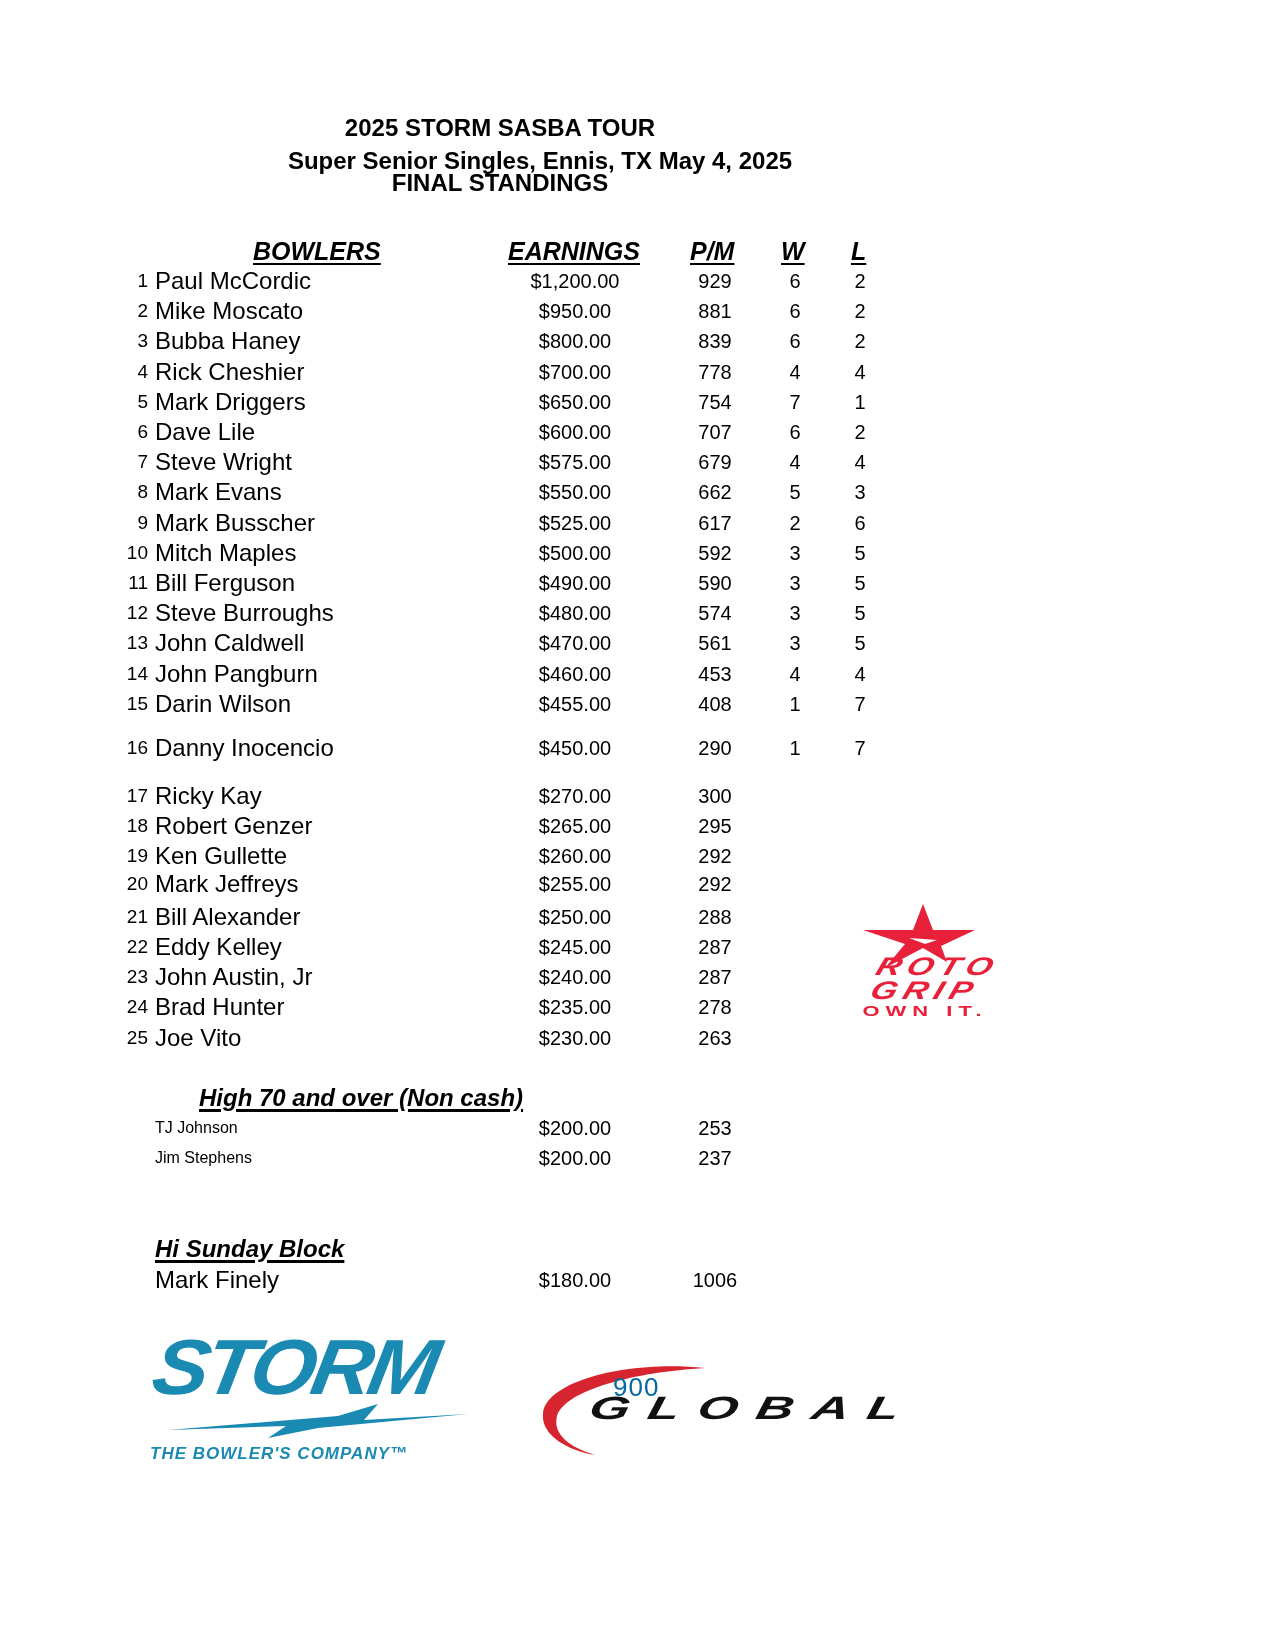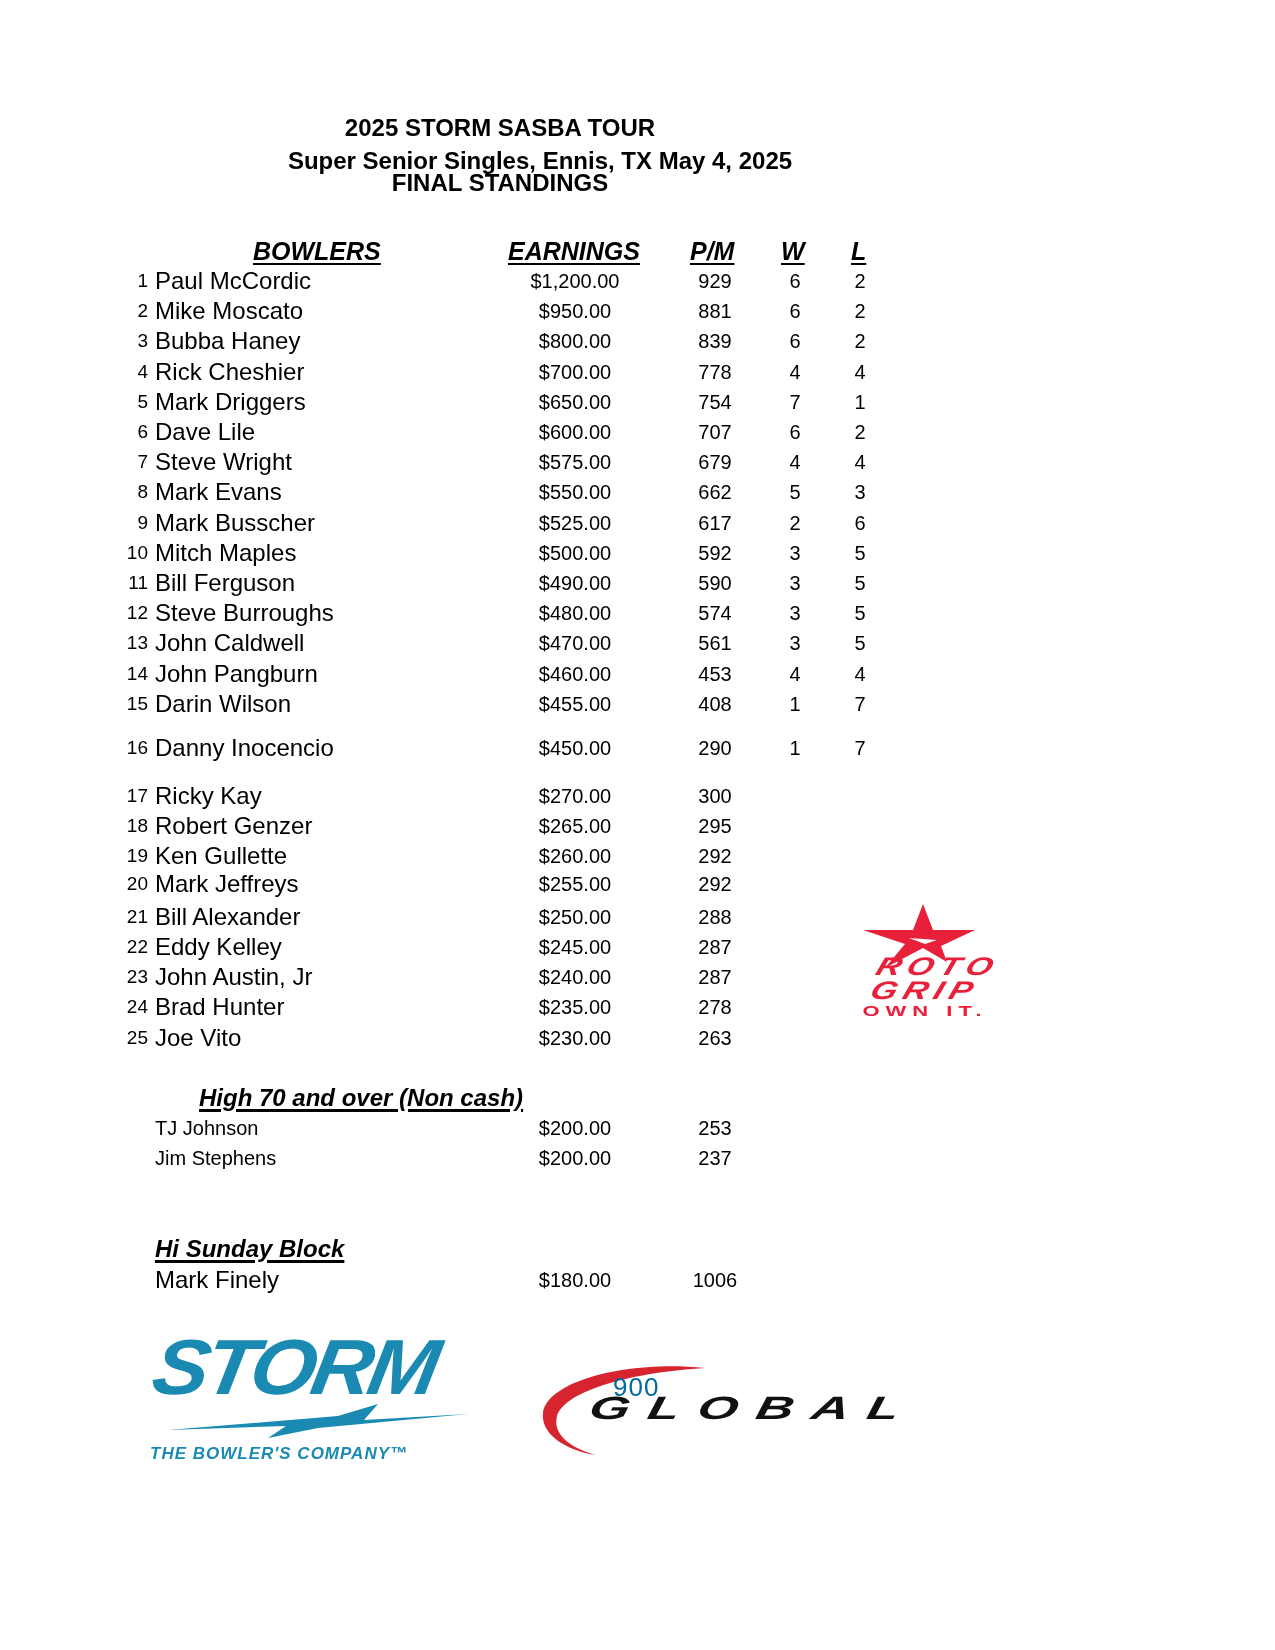--- a/index.html
+++ b/index.html
@@ -10,21 +10,21 @@
   .hdr { position: absolute; font-weight: bold; font-style: italic;
          text-decoration: underline; text-decoration-thickness: 2px;
          text-underline-offset: 3px; font-size: 25px; line-height: 30px; }
   .row { position: absolute; left: 0; width: 1000px; height: 30px; line-height: 30px; }
   .rank { position: absolute; left: 110px; width: 38px; text-align: right; font-size: 19px; }
   .name { position: absolute; left: 155px; font-size: 24px; white-space: nowrap; }
   .earn { position: absolute; left: 500px; width: 150px; text-align: center; font-size: 20px; }
   .pm   { position: absolute; left: 670px; width: 90px; text-align: center; font-size: 20px; }
   .w    { position: absolute; left: 770px; width: 50px; text-align: center; font-size: 20px; }
   .l    { position: absolute; left: 835px; width: 50px; text-align: center; font-size: 20px; }
-  .sec-name { position: absolute; left: 155px; font-size: 20px; white-space: nowrap; }
+  .sec-name { position: absolute; left: 155px; font-size: 16px; white-space: nowrap; }
   .sec-hdr { position: absolute; left: 155px; font-weight: bold; font-style: italic;
              font-size: 24px; text-decoration: underline; text-decoration-thickness: 3px;
              text-underline-offset: 3px; line-height: 30px; white-space: nowrap; }
   .logo { position: absolute; }
 </style>
 </head>
 <body>
 
 <div class="title" style="top:113px;">2025 STORM SASBA TOUR</div>
 <div class="title" style="top:146px;margin-left:40px;">Super Senior Singles, Ennis, TX  May 4, 2025</div>

